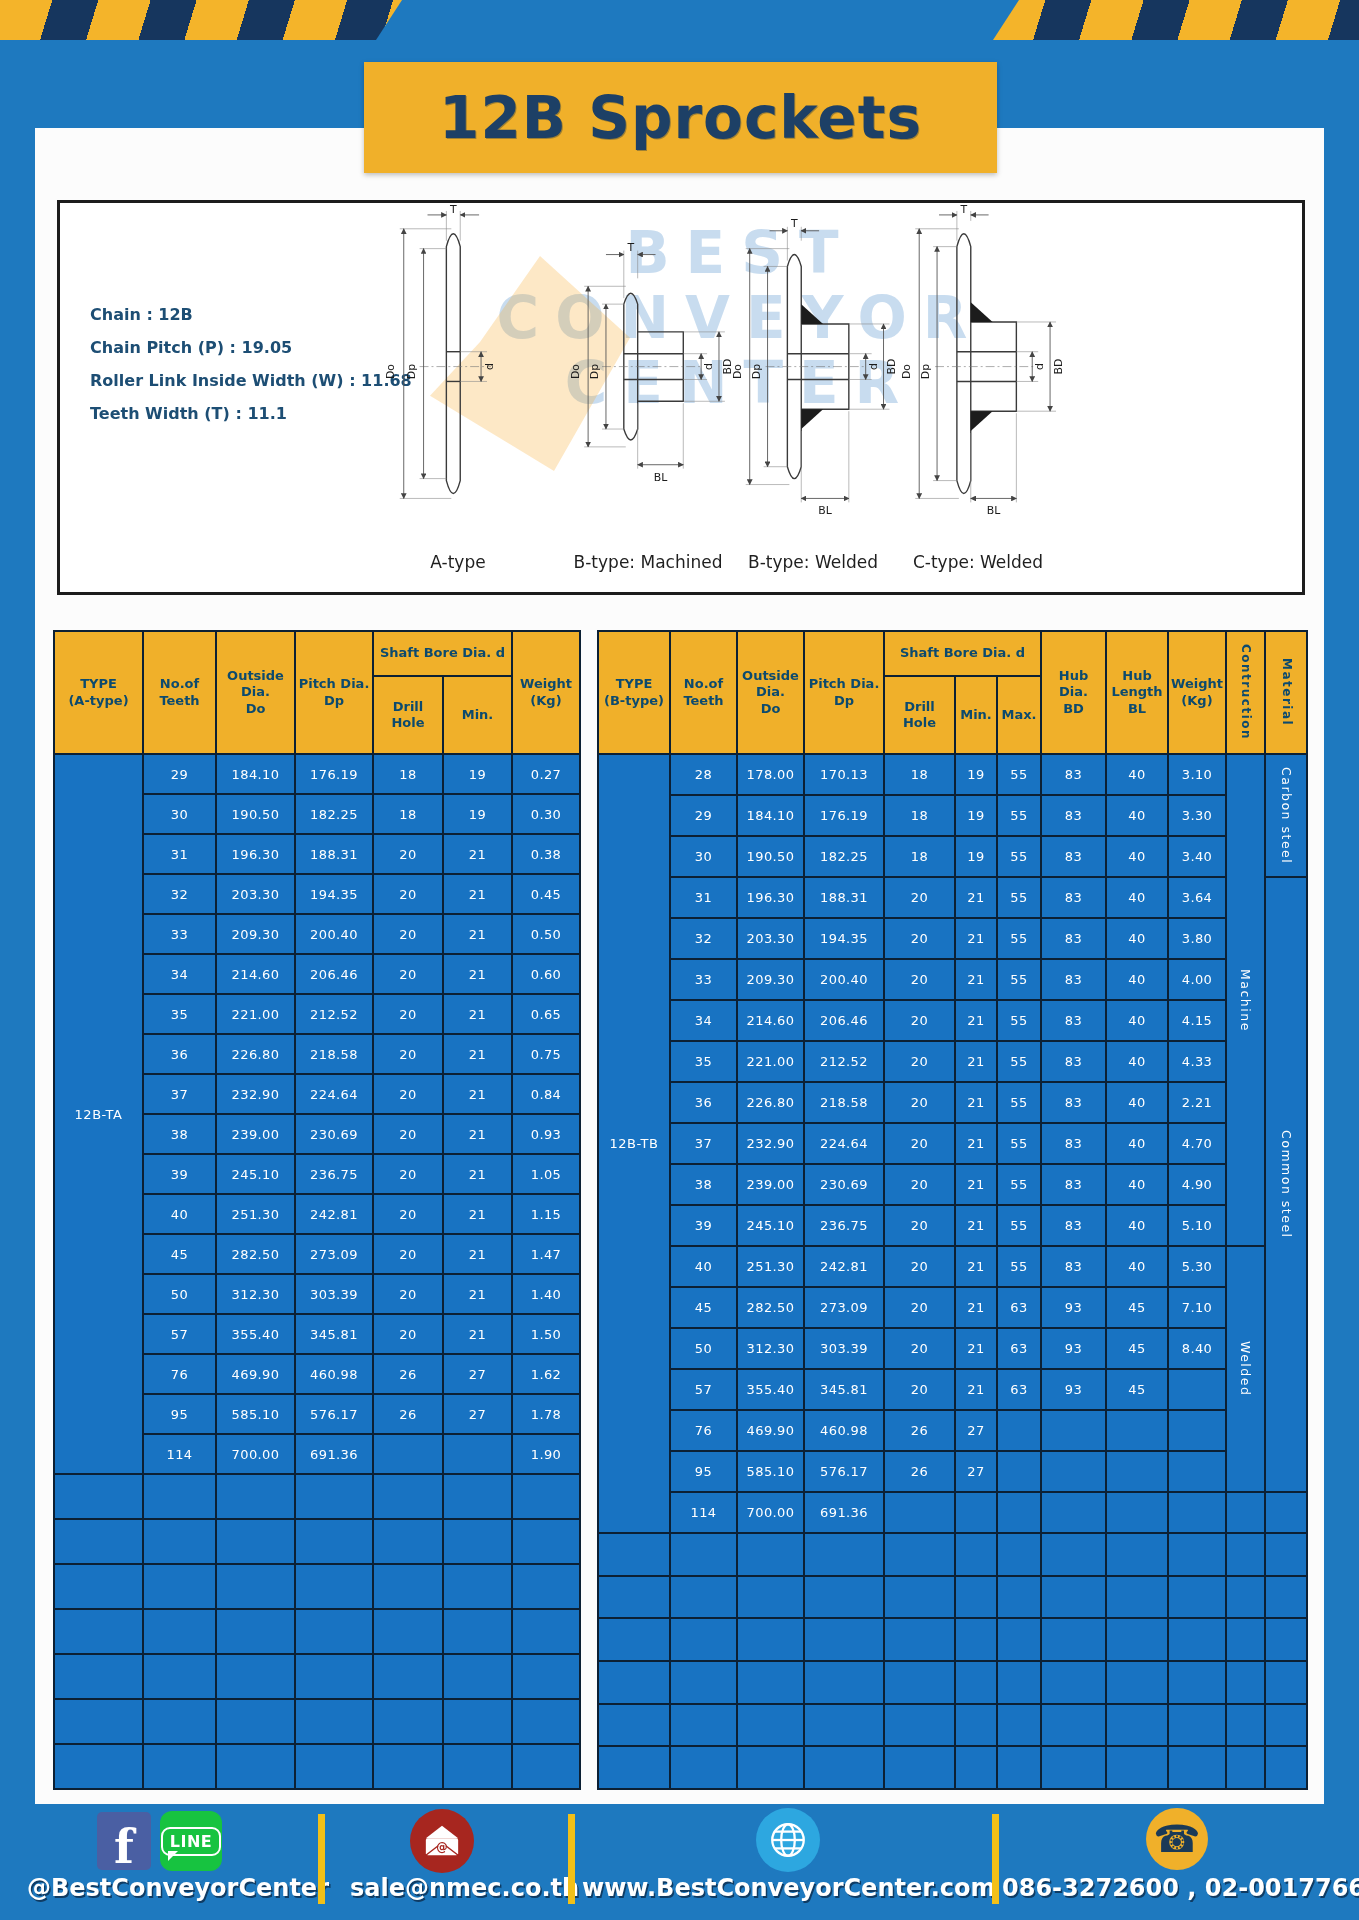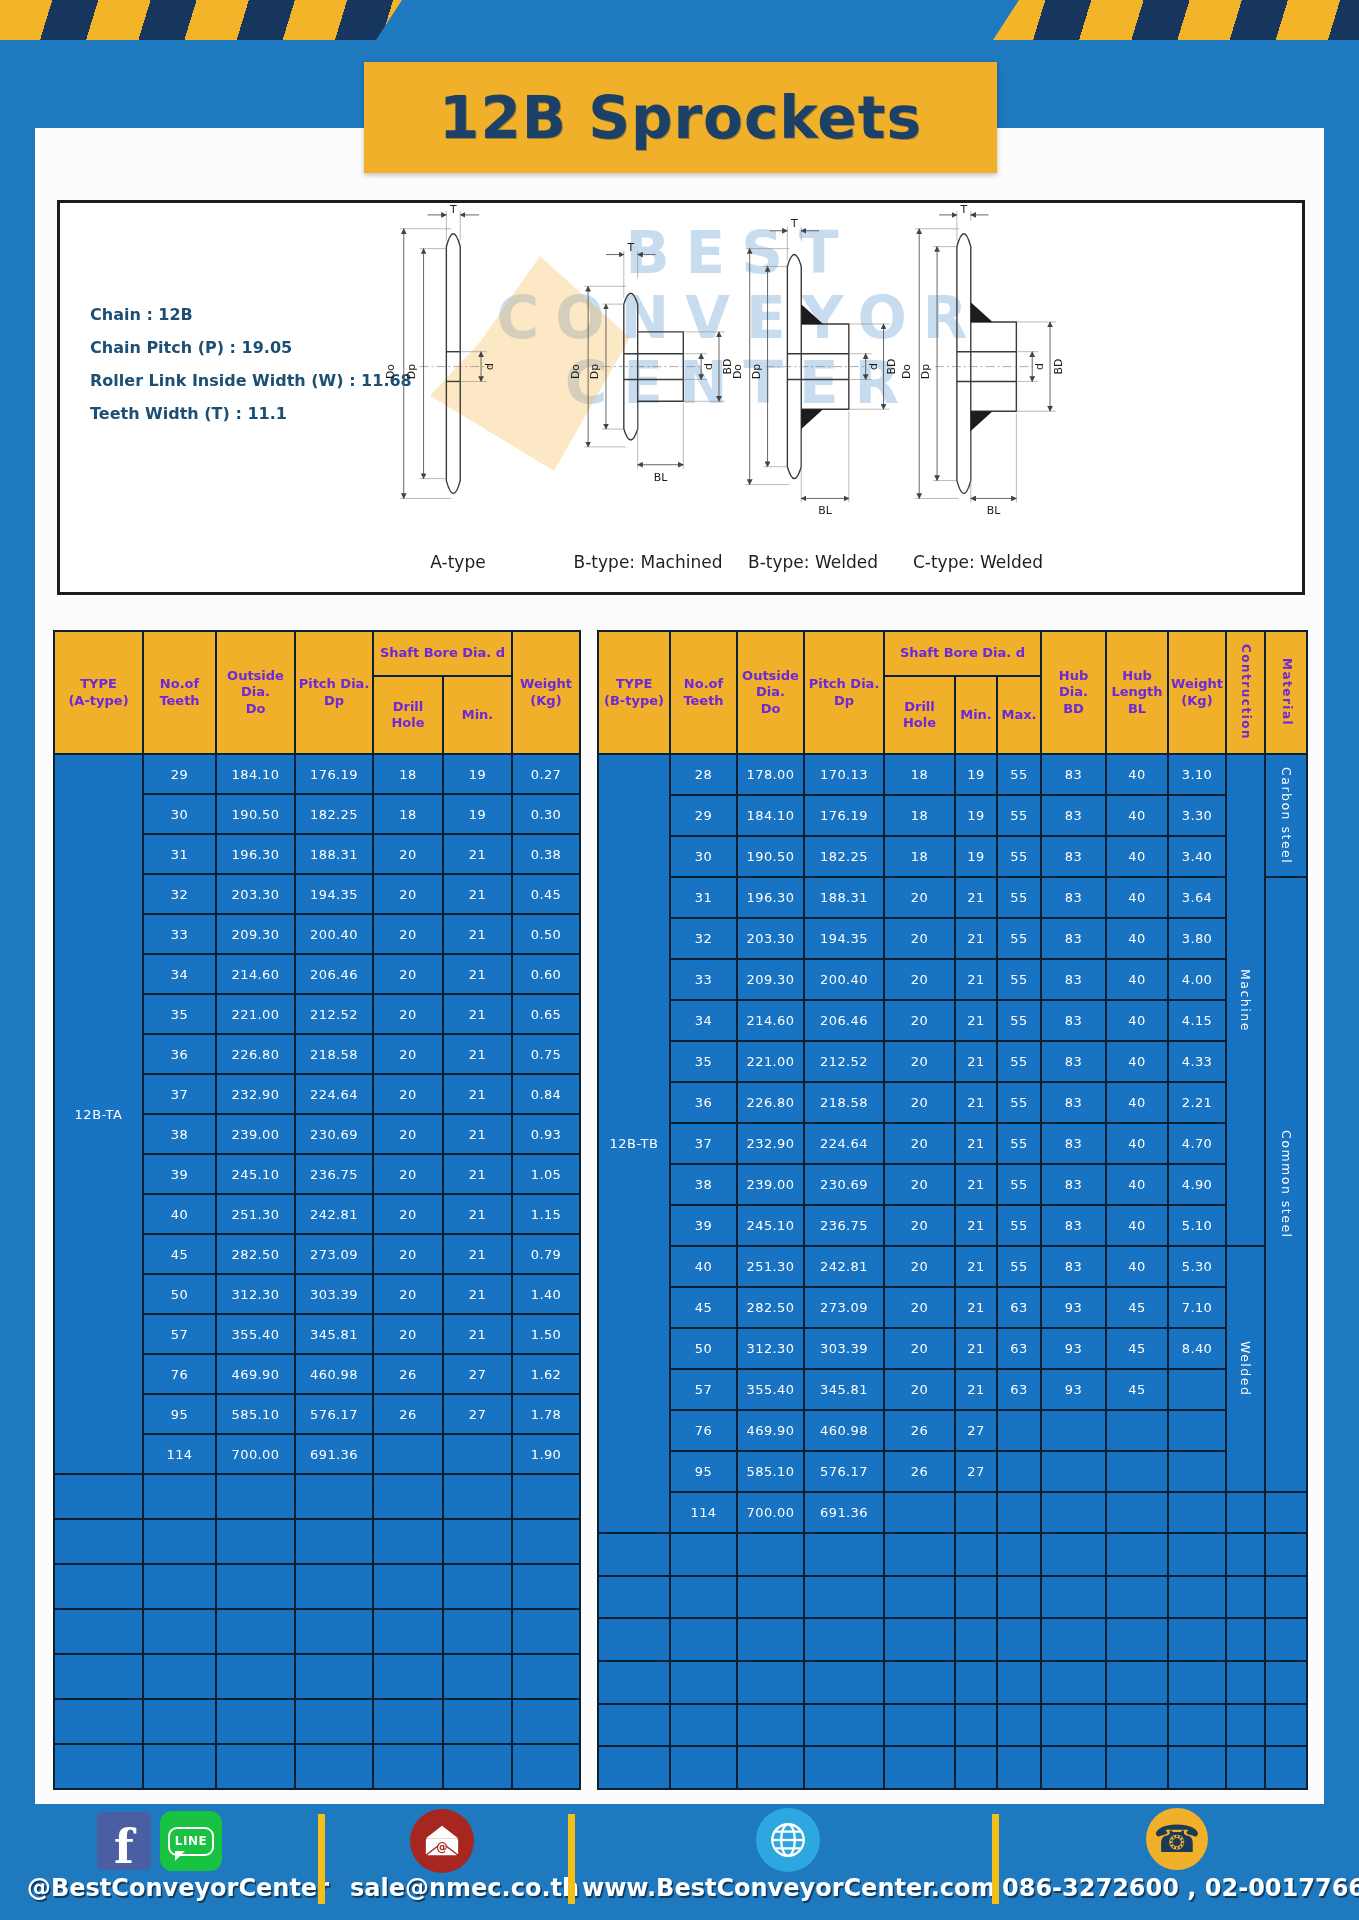--- a/index.html
+++ b/index.html
@@ -72,21 +72,21 @@
     font-size:17px; color:#1f1f1f;
   }
 
   
   .tables-area { position:absolute; inset:0; }
   .sptable { position:absolute; border-collapse:collapse; table-layout:fixed; }
   .sptable th, .sptable td {
     border:2px solid var(--border-navy,#0c2034); padding:1px; overflow:hidden;
   }
   .sptable th {
-    background:var(--header-yellow,#f0b02a); color:#6d28d9;
+    background:var(--header-yellow,#f0b02a); color:#0c4a6e;
     font-size:13px; font-weight:700; white-space:pre-line; line-height:1.25;
   }
   .sptable td {
     background:var(--cell-blue,#1873c2); color:#ffffff;
     font-size:13px; text-align:center; font-weight:400; letter-spacing:.4px;
   }
   .sptable .type-cell { font-size:13px; letter-spacing:.5px; }
   .sptable th.vtext, .sptable td.vtext {
     writing-mode:vertical-rl; text-orientation:mixed; letter-spacing:1.5px;
     font-size:12px; text-align:center; vertical-align:middle; padding:4px 0;
@@ -103,23 +103,23 @@
   .fb-icon {
     position:absolute; left:97px; top:8px; width:54px; height:58px;
     background:#4a5fa3; border-radius:5px; display:flex; align-items:flex-end; justify-content:center;
   }
   .fb-icon span { font-family:"DejaVu Serif",serif; font-size:46px; font-weight:700; color:#fff; line-height:.95; }
   .line-icon {
     position:absolute; left:160px; top:7px; width:62px; height:60px;
     background:#17c340; border-radius:12px; display:flex; align-items:center; justify-content:center;
   }
   .line-bubble {
-    position:relative; width:46px; height:29px; border:2.5px solid #fff; border-radius:9px;
+    position:relative; width:60px; height:29px; border:2.5px solid #fff; border-radius:9px;
     display:flex; align-items:center; justify-content:center;
-    font-size:12px; font-weight:700; color:#fff; letter-spacing:.5px;
+    font-size:16px; font-weight:700; color:#fff; letter-spacing:.5px;
   }
   .line-bubble::after {
     content:""; position:absolute; left:5px; bottom:-7px;
     border:5px solid transparent; border-top-color:#fff; border-left-color:#fff;
   }
   .circle-icon { position:absolute; border-radius:50%; display:flex; align-items:center; justify-content:center; }
   .mail-icon  { left:410px; top:5px;  width:64px; height:64px; background:#a7261f; }
   .globe-icon { left:756px; top:4px;  width:64px; height:64px; background:#2da7e0; }
   .phone-icon { left:1146px; top:4px; width:62px; height:62px; background:var(--header-yellow,#f0b02a); }
   .phone-icon span { font-size:38px; color:#1b3a57; line-height:1; }
@@ -423,21 +423,21 @@
             <td>20</td>
             <td>21</td>
             <td>1.15</td>
           </tr>
           <tr style="height: 40px;">
             <td>45</td>
             <td>282.50</td>
             <td>273.09</td>
             <td>20</td>
             <td>21</td>
-            <td>0.79</td>
+            <td>1.47</td>
           </tr>
           <tr style="height: 40px;">
             <td>50</td>
             <td>312.30</td>
             <td>303.39</td>
             <td>20</td>
             <td>21</td>
             <td>1.40</td>
           </tr>
           <tr style="height: 40px;">

